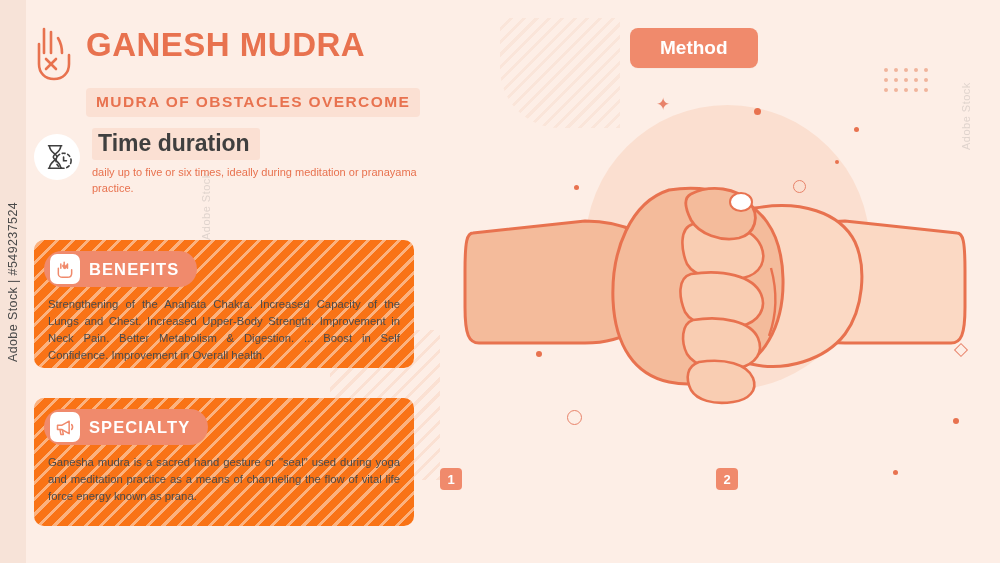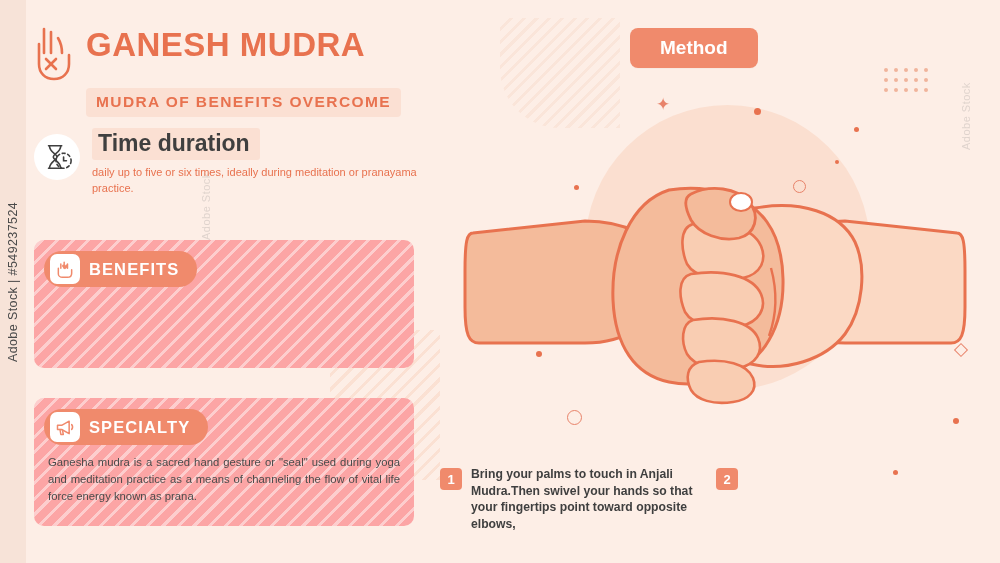--- a/index.html
+++ b/index.html
@@ -154,21 +154,21 @@
     color: #e8724f;
     line-height: 1.45;
     max-width: 330px;
   }
 
   
   .card {
     position: absolute;
     left: 34px;
     width: 380px;
-    background: #fca5a5;
+    background: #f97316;
     border-radius: 10px;
     overflow: hidden;
   }
   .card-stripes {
     position: absolute;
     inset: 0;
     background: repeating-linear-gradient(-45deg, rgba(255,255,255,.45) 0 3px, transparent 3px 11px);
     pointer-events: none;
   }
   .card.benefits { top: 240px; height: 128px; }
@@ -320,21 +320,21 @@
           <path d="M17 6 L17 27"></path>
           <path d="M24 12 C27 17 28 22 28 27"></path>
           <path d="M5 18 L5 38 C5 47 11 53 20 53 C29 53 35 47 35 38 L35 29"></path>
           <path d="M12 33 L22 43"></path>
           <path d="M22 33 L12 43"></path>
         </svg>
       </span>
       <span class="main-title">GANESH MUDRA</span>
     </div>
     <div class="subtitle-bar">
-      <span>MUDRA OF BENEFITS OVERCOME</span>
+      <span>MUDRA OF OBSTACLES OVERCOME</span>
     </div>
   </div>
 
   <div class="time-block">
     <div class="time-icon">
       <svg viewBox="0 0 34 34" width="32" height="32" fill="none" stroke="#3f3f3f" stroke-width="1.7" stroke-linecap="round">
         <path d="M8 5 H22 M8 29 H22"></path>
         <path d="M9 5 C9 12 17 14 17 17 C17 20 9 22 9 29"></path>
         <path d="M21 5 C21 12 13 14 13 17 C13 20 21 22 21 29"></path>
         <circle cx="24" cy="21" r="8" stroke="#3f3f3f" stroke-dasharray="3 3"></circle>
@@ -352,20 +352,21 @@
     <div class="pill">
       <span class="pill-ico">
         <svg viewBox="0 0 24 24" width="20" height="20" fill="none" stroke="#f08a6c" stroke-width="1.8" stroke-linecap="round" stroke-linejoin="round">
           <path d="M4 11 V18 C4 20 6 22 9 22 H15 C18 22 20 20 20 17 V13"></path>
           <path d="M7 11 V6 M11 11 V4 M15 11 V6"></path>
           <path d="M12 8 C11 6 8.5 6.5 8.5 8.5 C8.5 10 12 12.5 12 12.5 C12 12.5 15.5 10 15.5 8.5 C15.5 6.5 13 6 12 8 Z" fill="#f08a6c" stroke="none"></path>
         </svg>
       </span>
       <span class="pill-label">BENEFITS</span>
     </div>
+    <div class="card-body">Strengthening of the Anahata Chakra. Increased Capacity of the Lungs and Chest. Increased Upper-Body Strength. Improvement in Neck Pain. Better Metabolism &amp; Digestion. ... Boost in Self Confidence. Improvement in Overall health.</div>
   </div>
 
   <div class="card specialty">
     <div class="card-stripes"></div>
     <div class="pill">
       <span class="pill-ico">
         <svg viewBox="0 0 24 24" width="20" height="20" fill="none" stroke="#f08a6c" stroke-width="1.8" stroke-linecap="round" stroke-linejoin="round">
           <path d="M3 10 L3 15 L8 15 L17 20 L17 5 L8 10 Z"></path>
           <path d="M6 15 L7 21 L10 21 L9 16"></path>
           <path d="M20 9 C21.5 11 21.5 13 20 15"></path>
@@ -397,20 +398,19 @@
       <path d="M236 44 C256 34 282 38 294 52 C306 66 300 84 284 88 C266 92 244 84 236 70 C230 58 228 48 236 44 Z" fill="#f4bb9b" stroke="#e8724f" stroke-width="2.8"></path>
       <ellipse cx="286" cy="52" rx="11" ry="9" fill="#ffffff" stroke="#e8724f" stroke-width="2"></ellipse>
 
       <path d="M316 118 C322 140 322 164 314 186" fill="none" stroke="#e8724f" stroke-width="2.4"></path>
     </svg>
   </div>
 
   <div class="steps">
     <div class="step">
       <div class="step-num">1</div>
-      <div class="step-text">Bring your palms to touch in Anjali Mudra.Then swivel your hands so that your fingertips point toward opposite elbows,</div>
     </div>
     <div class="step">
       <div class="step-num">2</div>
     </div>
   </div>
 
 </div>
 
 </body></html>

